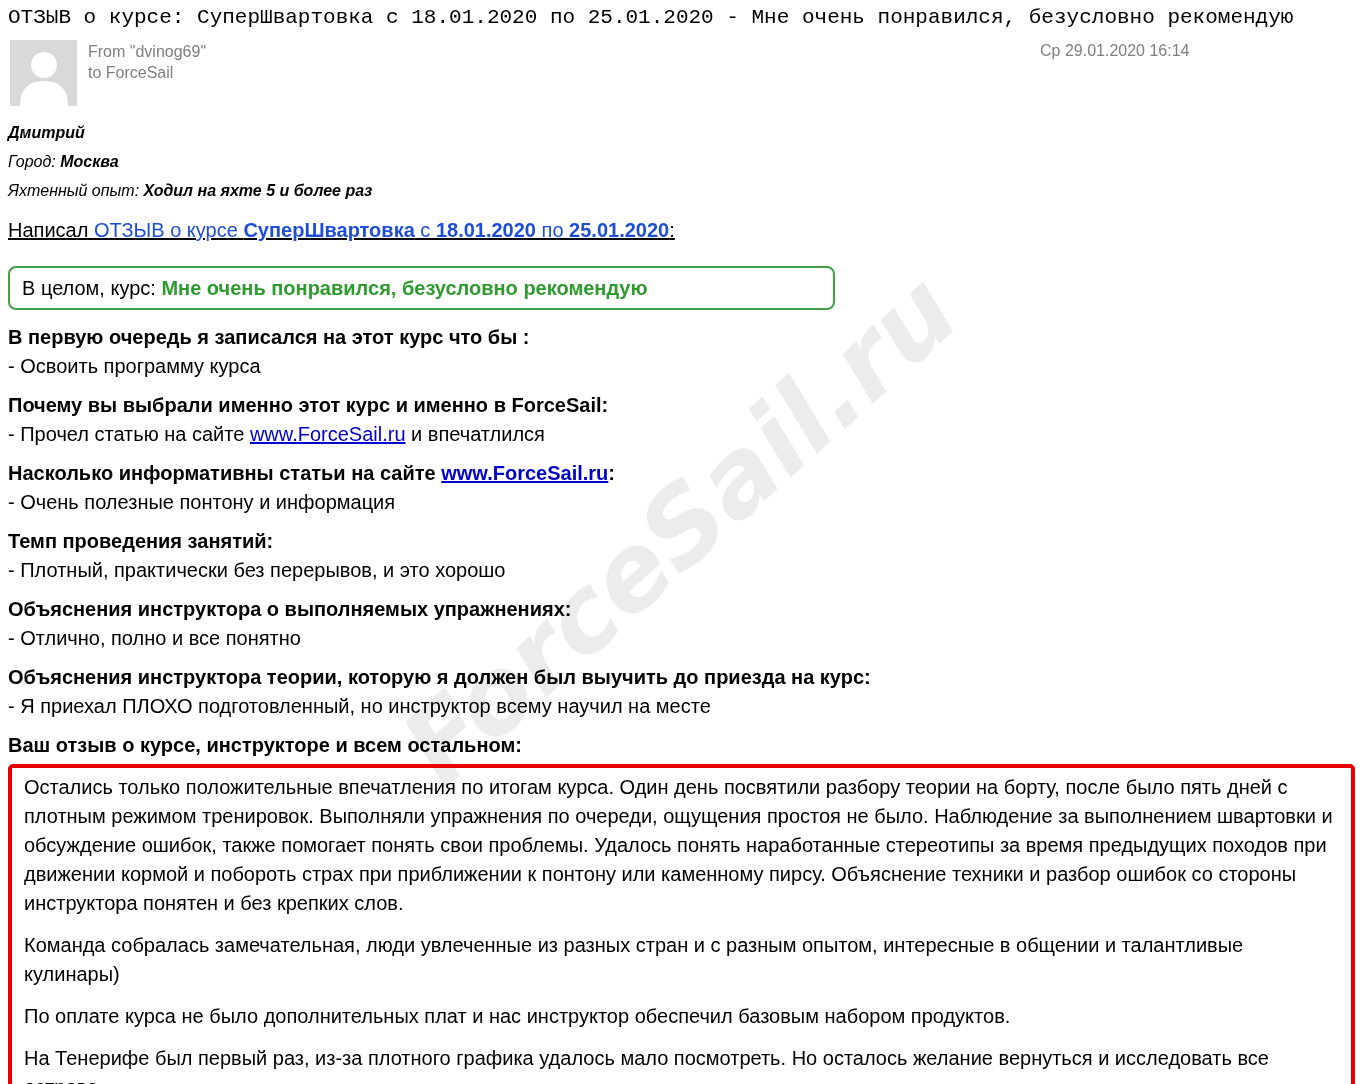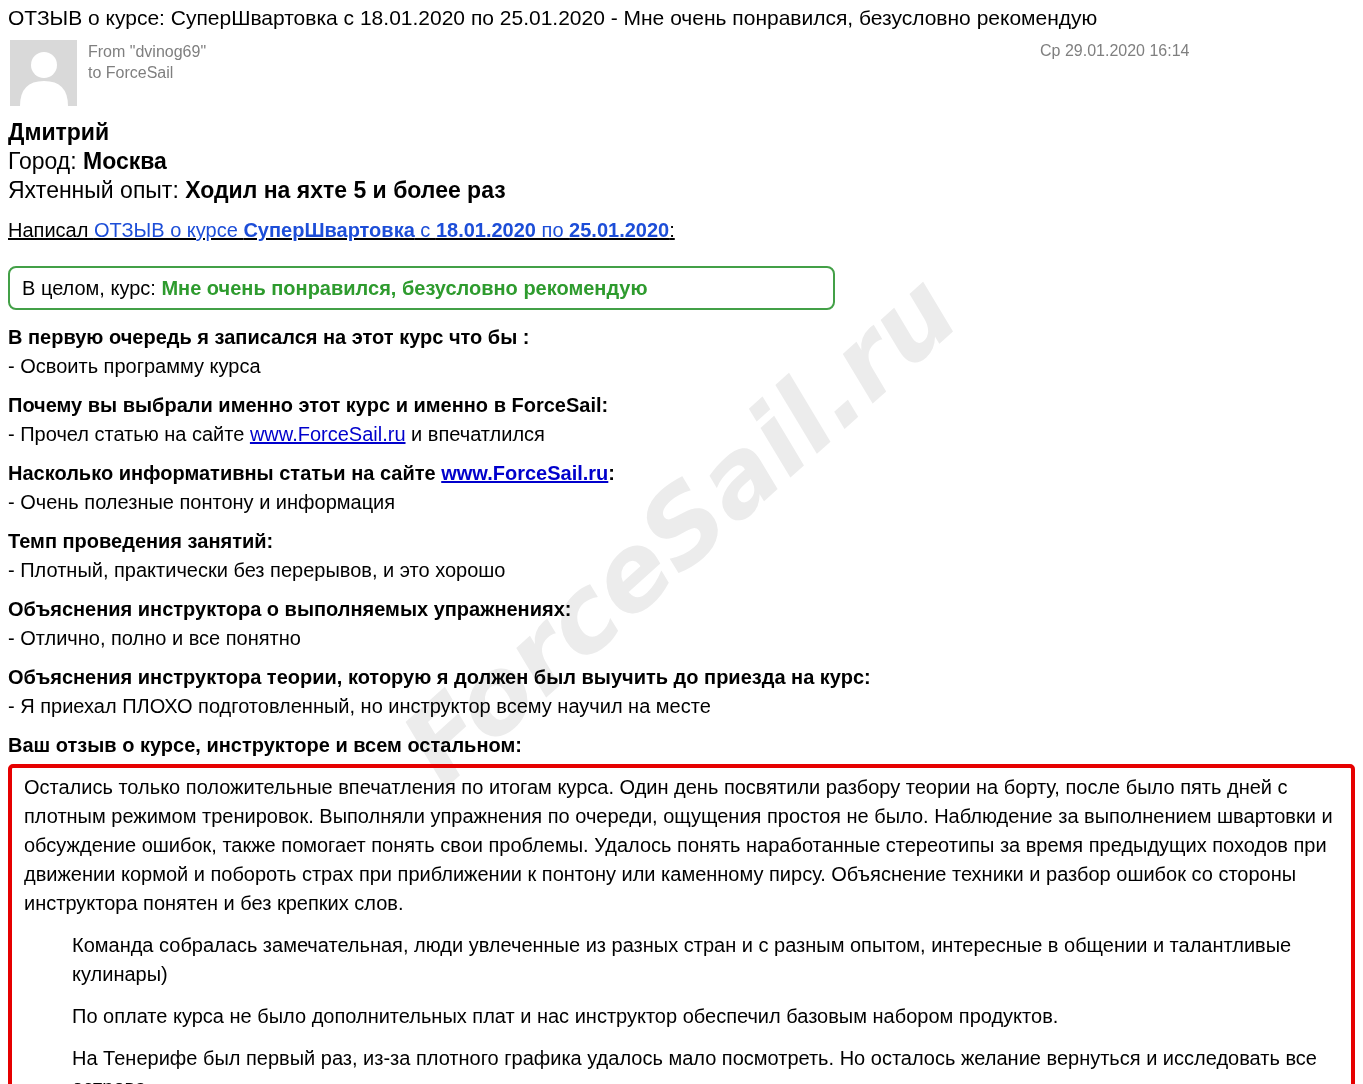--- a/index.html
+++ b/index.html
@@ -31,20 +31,21 @@
   .content {
     position: relative;
     z-index: 1;
     padding: 4px 8px 0 8px;
   }
   .subject {
     font-size: 21px;
     font-weight: normal;
     margin: 2px 0 10px 0;
     line-height: 24px;
+    font-family: Liberation Mono, monospace;
   }
   .header-row {
     position: relative;
     height: 66px;
     margin-bottom: 12px;
   }
   .avatar {
     position: absolute;
     left: 2px;
     top: 0;
@@ -63,22 +64,23 @@
     line-height: 21px;
   }
   .date {
     position: absolute;
     left: 1032px;
     top: 2px;
     color: #7f7f7f;
     font-size: 16px;
   }
   .author {
-    font-size: 23px;
+    font-size: 16px;
     line-height: 29px;
+    font-style: italic;
   }
   .author .bold { font-weight: bold; }
   .written {
     margin-top: 11px;
     font-size: 20px;
     line-height: 29px;
     text-decoration: underline;
     text-decoration-color: #000000;
   }
   .red { color: #1d4ed8; }
@@ -118,21 +120,21 @@
   .review-box {
     margin-top: 7px;
     border: 4px solid #e60000;
     border-radius: 5px;
     padding: 5px 12px 10px 12px;
     font-size: 20px;
     line-height: 29px;
     background: transparent;
   }
   .review-box p { margin: 0; }
-  .review-box p + p { margin-top: 13px; margin-left: 48px; }
+  .review-box p + p { margin-top: 13px; }
 </style>
 </head>
 <body>
 
 <div class="watermark">ForceSail.ru</div>
 
 <div class="content">
 
   <h1 class="subject">ОТЗЫВ о курсе: СуперШвартовка с 18.01.2020 по 25.01.2020 - Мне очень понравился, безусловно рекомендую</h1>
 

